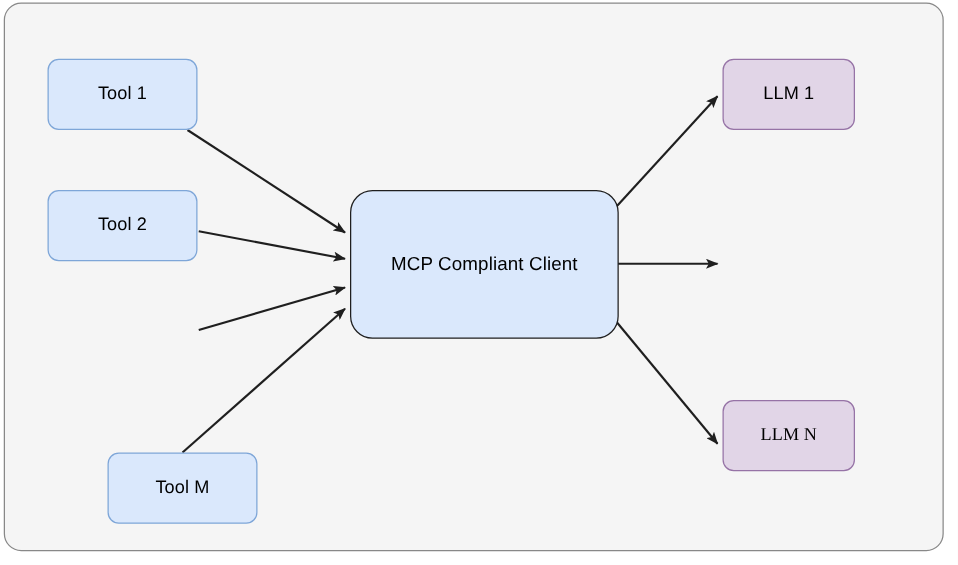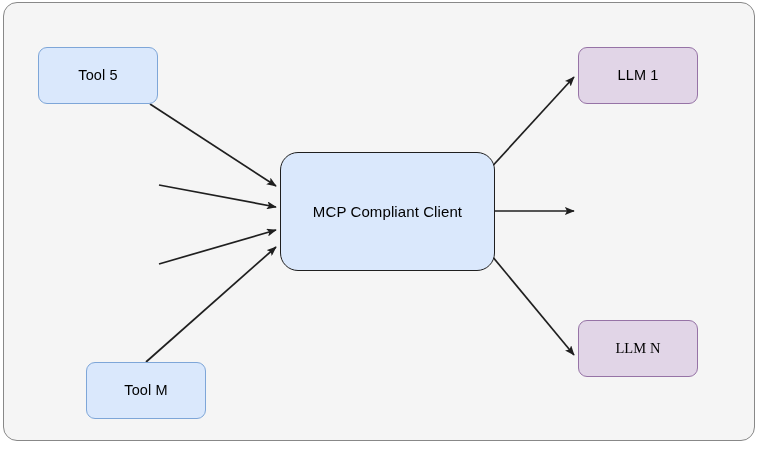--- a/index.html
+++ b/index.html
@@ -50,21 +50,21 @@
   }
   .node-tool {
     width: 120px;
     height: 57px;
     background: #dae8fc;
     border-color: #7ea6d8;
     border-width: 1.4px;
     border-radius: 9px;
   }
   .node-llm {
-    width: 120px;
+    width: 106px;
     height: 57px;
     background: #e1d5e7;
     border-color: #9673a6;
     border-width: 1.4px;
     border-radius: 9px;
   }
   .node-client {
     width: 215px;
     height: 119px;
     background: #dae8fc;
@@ -96,23 +96,26 @@
     <line x1="159" y1="185" x2="276" y2="207" stroke="#1f1f1f" stroke-width="1.7" marker-end="url(#arrowhead)"></line>
     <line x1="159" y1="264" x2="276" y2="230" stroke="#1f1f1f" stroke-width="1.7" marker-end="url(#arrowhead)"></line>
     <line x1="146" y1="362" x2="276" y2="247" stroke="#1f1f1f" stroke-width="1.7" marker-end="url(#arrowhead)"></line>
 
     <line x1="487" y1="172" x2="574" y2="77" stroke="#1f1f1f" stroke-width="1.7" marker-end="url(#arrowhead)"></line>
     <line x1="487" y1="211" x2="574" y2="211" stroke="#1f1f1f" stroke-width="1.7" marker-end="url(#arrowhead)"></line>
     <line x1="487" y1="250" x2="574" y2="355" stroke="#1f1f1f" stroke-width="1.7" marker-end="url(#arrowhead)"></line>
   </svg>
 
   <div class="node node-tool" style="left:38px; top:47px;">
-    <span class="node-label">Tool 5</span>
+    <span class="node-label">Tool 1</span>
   </div>
 
+  <div class="node node-tool" style="left:38px; top:152px;">
+    <span class="node-label">Tool 2</span>
+  </div>
 
 
   <div class="node node-tool" style="left:38px; top:362px;margin-left:48px;">
     <span class="node-label">Tool M</span>
   </div>
 
   <div class="node node-client" style="left:280px; top:152px;">
     <span class="node-label">MCP Compliant Client</span>
   </div>
 

